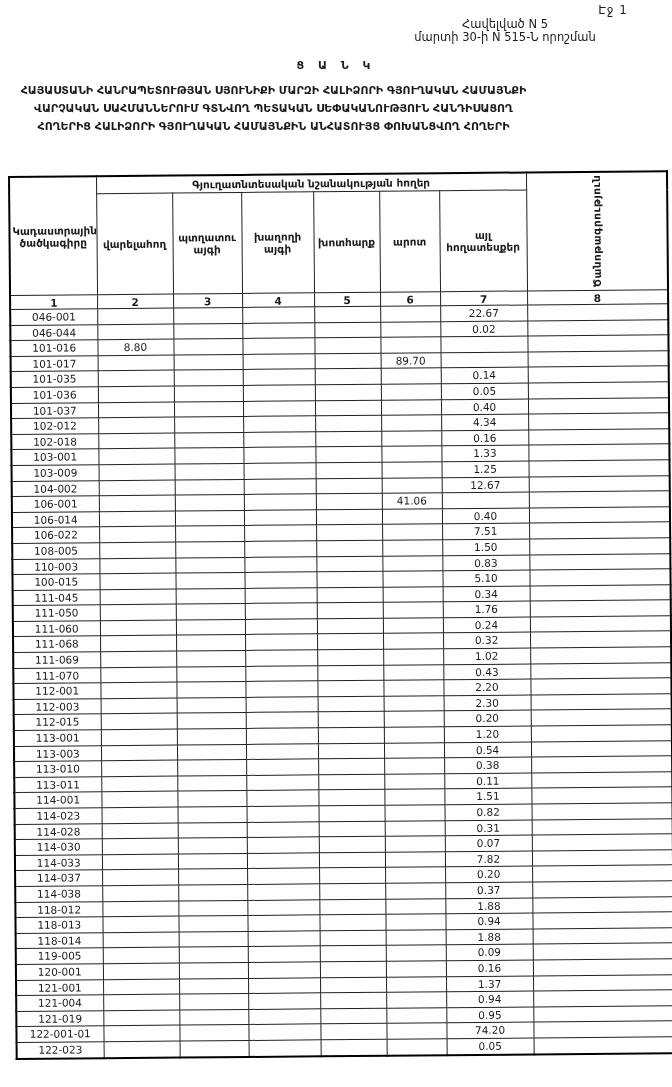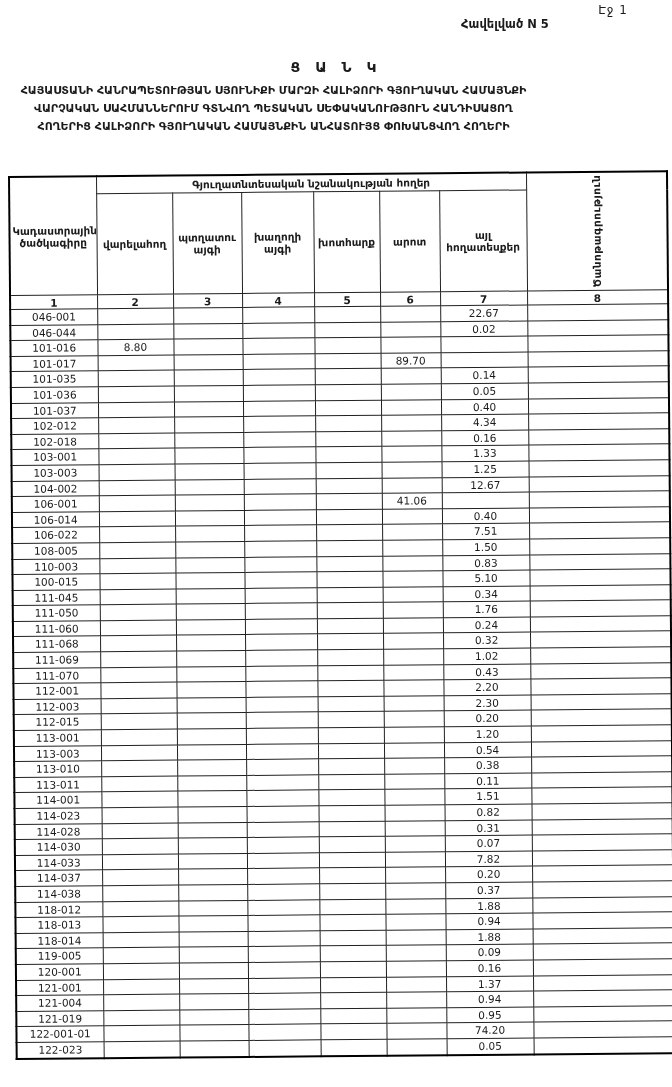--- a/index.html
+++ b/index.html
@@ -21,31 +21,31 @@
     font-weight: normal;
     letter-spacing: 1px;
   }
   .appendix-block {
     position: absolute;
     top: 18px;
     right: 2px;
     width: 330px;
     text-align: center;
     font-size: 11.5px;
-    font-weight: bold;
+    font-weight: normal;
     line-height: 13px;
     white-space: nowrap;
   }
   .doc-heading {
     position: absolute;
     top: 59px;
     left: 0;
     width: 672px;
     text-align: center;
-    font-size: 14px;
+    font-size: 11px;
     font-weight: bold;
     letter-spacing: 5px;
   }
   .doc-subtitle {
     position: absolute;
     top: 82px;
     left: 0;
     width: 547px;
     text-align: center;
     font-size: 11px;
@@ -98,20 +98,21 @@
     letter-spacing: 0.5px;
   }
 </style>
 </head>
 <body>
 
 <div class="page-label">Էջ 1</div>
 
 <div class="appendix-block">
   <div>Հավելված N 5</div>
+  <div>մարտի 30-ի N 515-Ն որոշման</div>
 </div>
 
 <div class="doc-heading">Ց Ա Ն Կ</div>
 
 <div class="doc-subtitle">
   <div>ՀԱՅԱՍՏԱՆԻ ՀԱՆՐԱՊԵՏՈՒԹՅԱՆ ՍՅՈՒՆԻՔԻ ՄԱՐԶԻ ՀԱԼԻՁՈՐԻ ԳՅՈՒՂԱԿԱՆ  ՀԱՄԱՅՆՔԻ</div>
   <div>ՎԱՐՉԱԿԱՆ ՍԱՀՄԱՆՆԵՐՈՒՄ  ԳՏՆՎՈՂ  ՊԵՏԱԿԱՆ ՍԵՓԱԿԱՆՈՒԹՅՈՒՆ  ՀԱՆԴԻՍԱՑՈՂ</div>
   <div>ՀՈՂԵՐԻՑ ՀԱԼԻՁՈՐԻ ԳՅՈՒՂԱԿԱՆ ՀԱՄԱՅՆՔԻՆ ԱՆՀԱՏՈՒՅՑ ՓՈԽԱՆՑՎՈՂ ՀՈՂԵՐԻ</div>
 </div>
 
@@ -249,21 +250,21 @@
           <td>103-001</td>
           <td></td>
           <td></td>
           <td></td>
           <td></td>
           <td></td>
           <td>1.33</td>
           <td></td>
         </tr>
         <tr>
-          <td>103-003</td>
+          <td>103-009</td>
           <td></td>
           <td></td>
           <td></td>
           <td></td>
           <td></td>
           <td>1.25</td>
           <td></td>
         </tr>
         <tr>
           <td>104-002</td>

